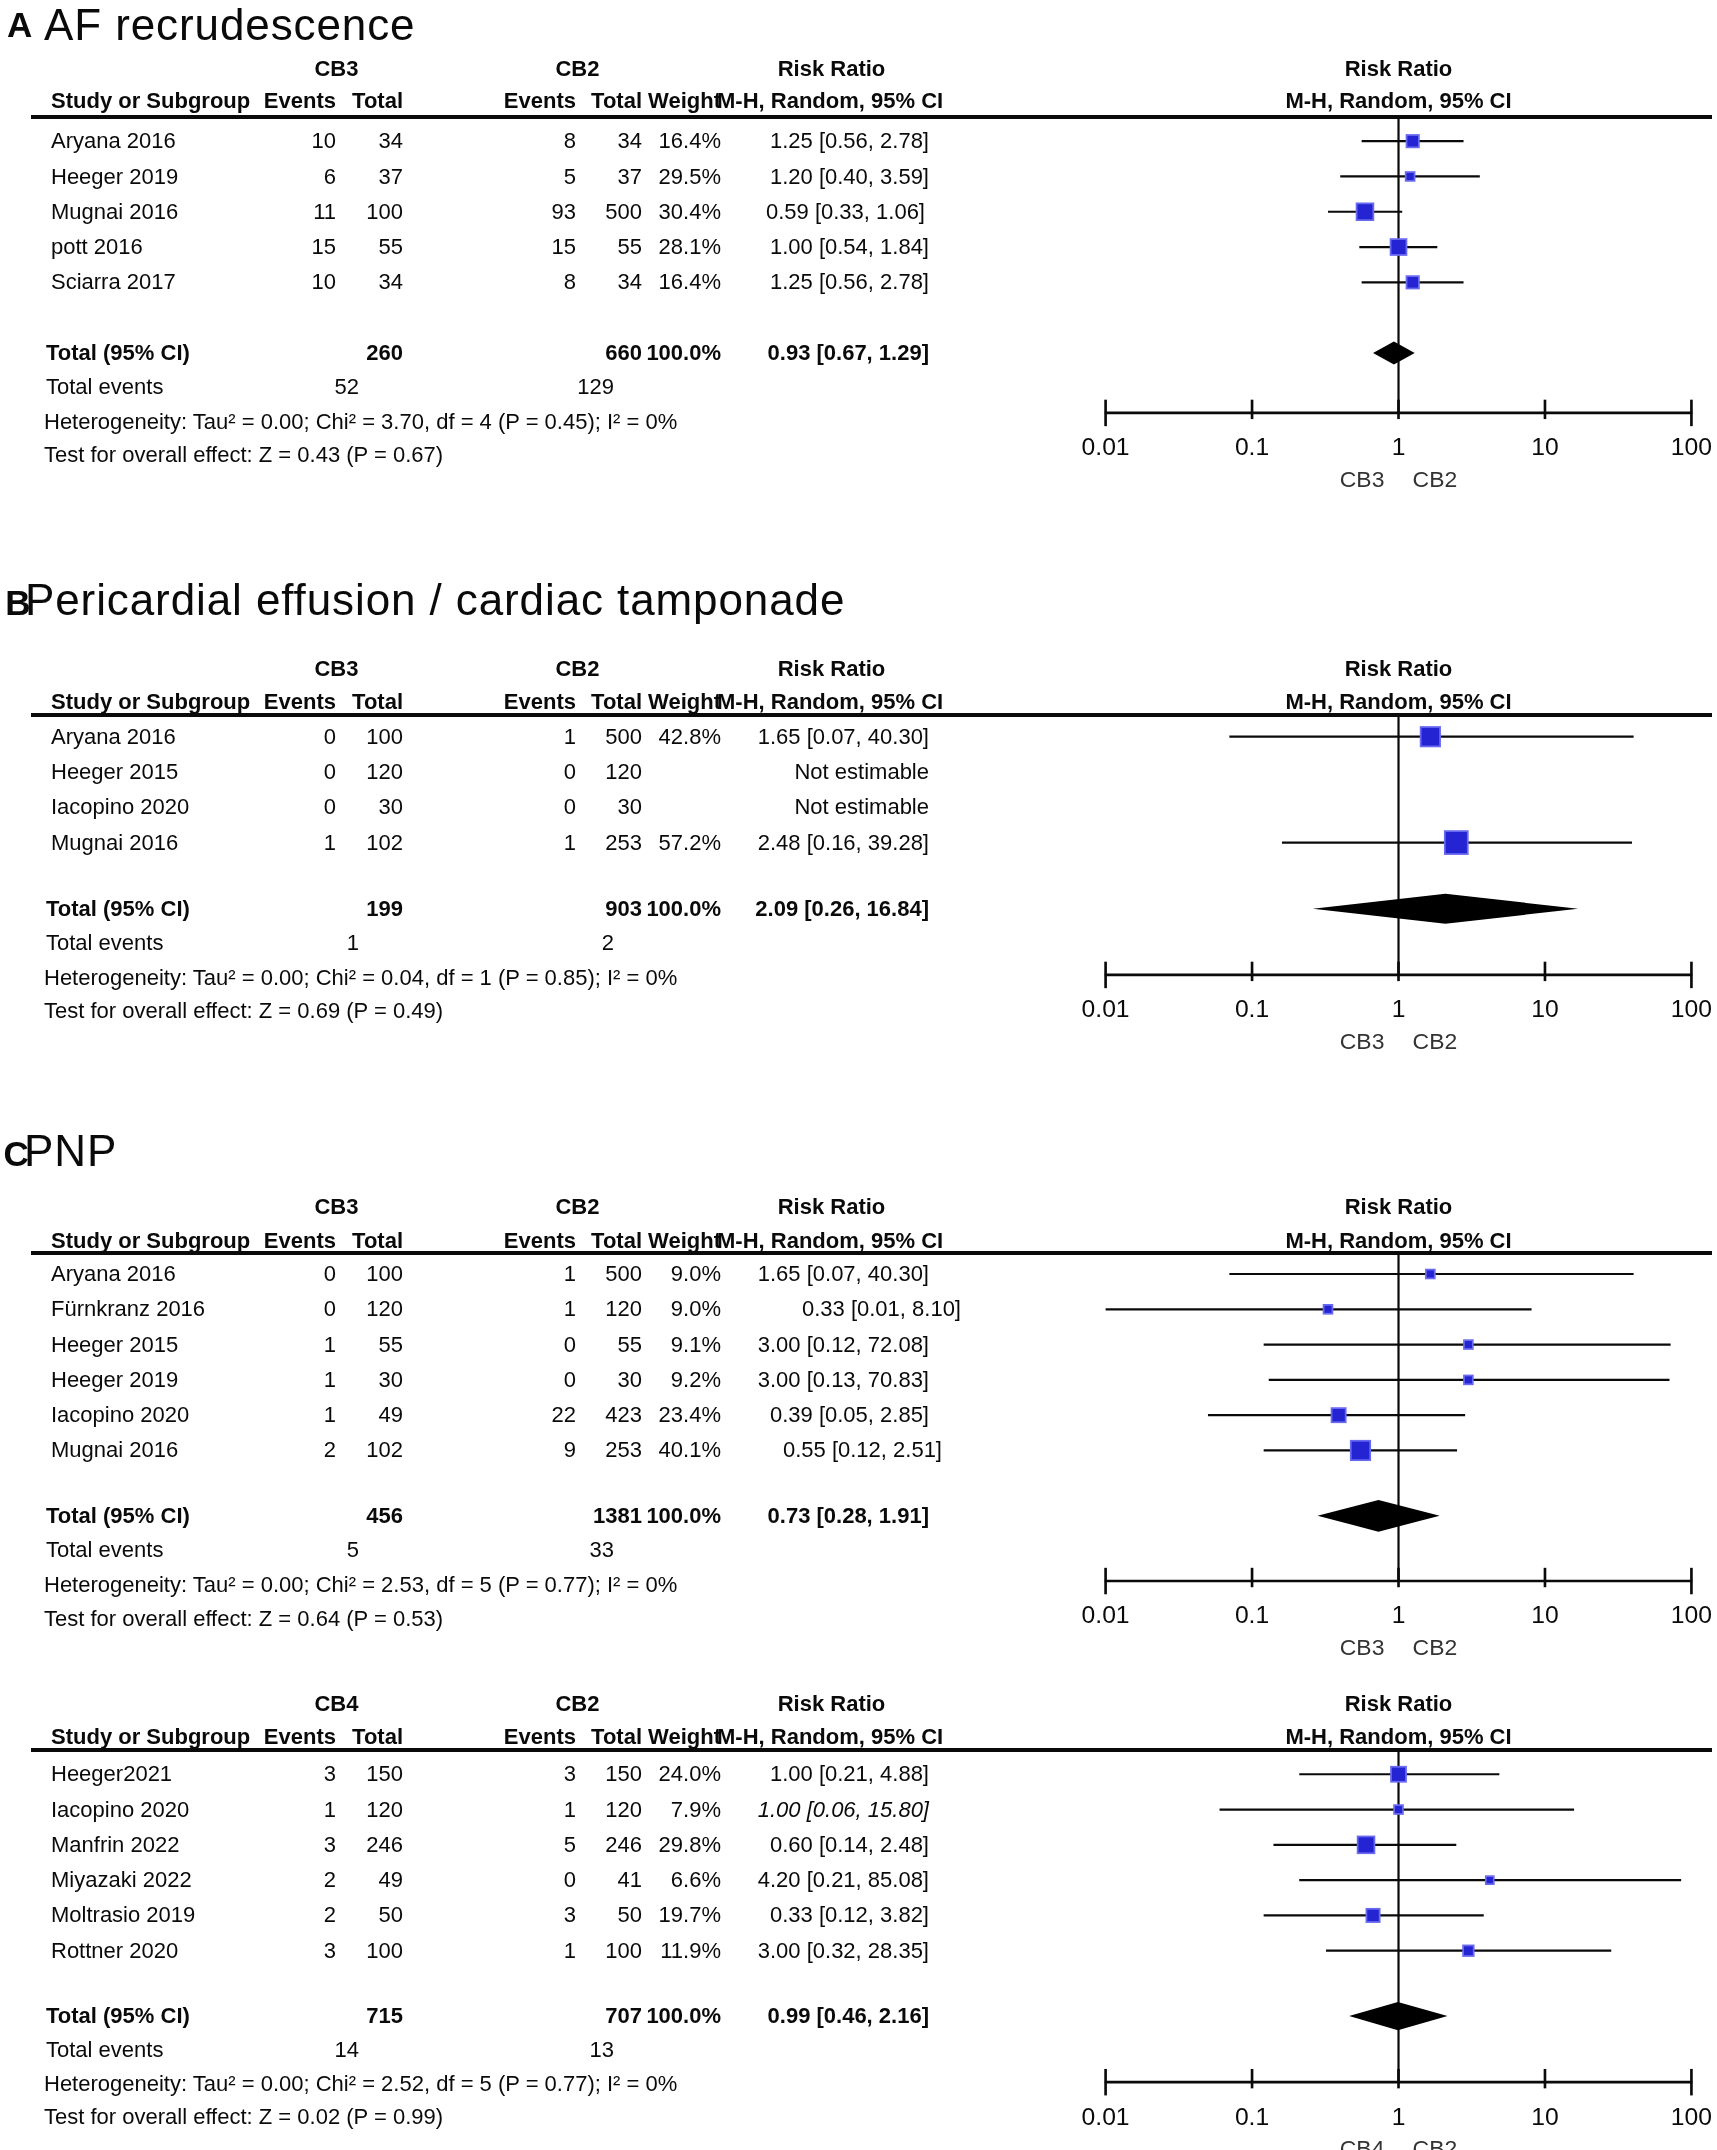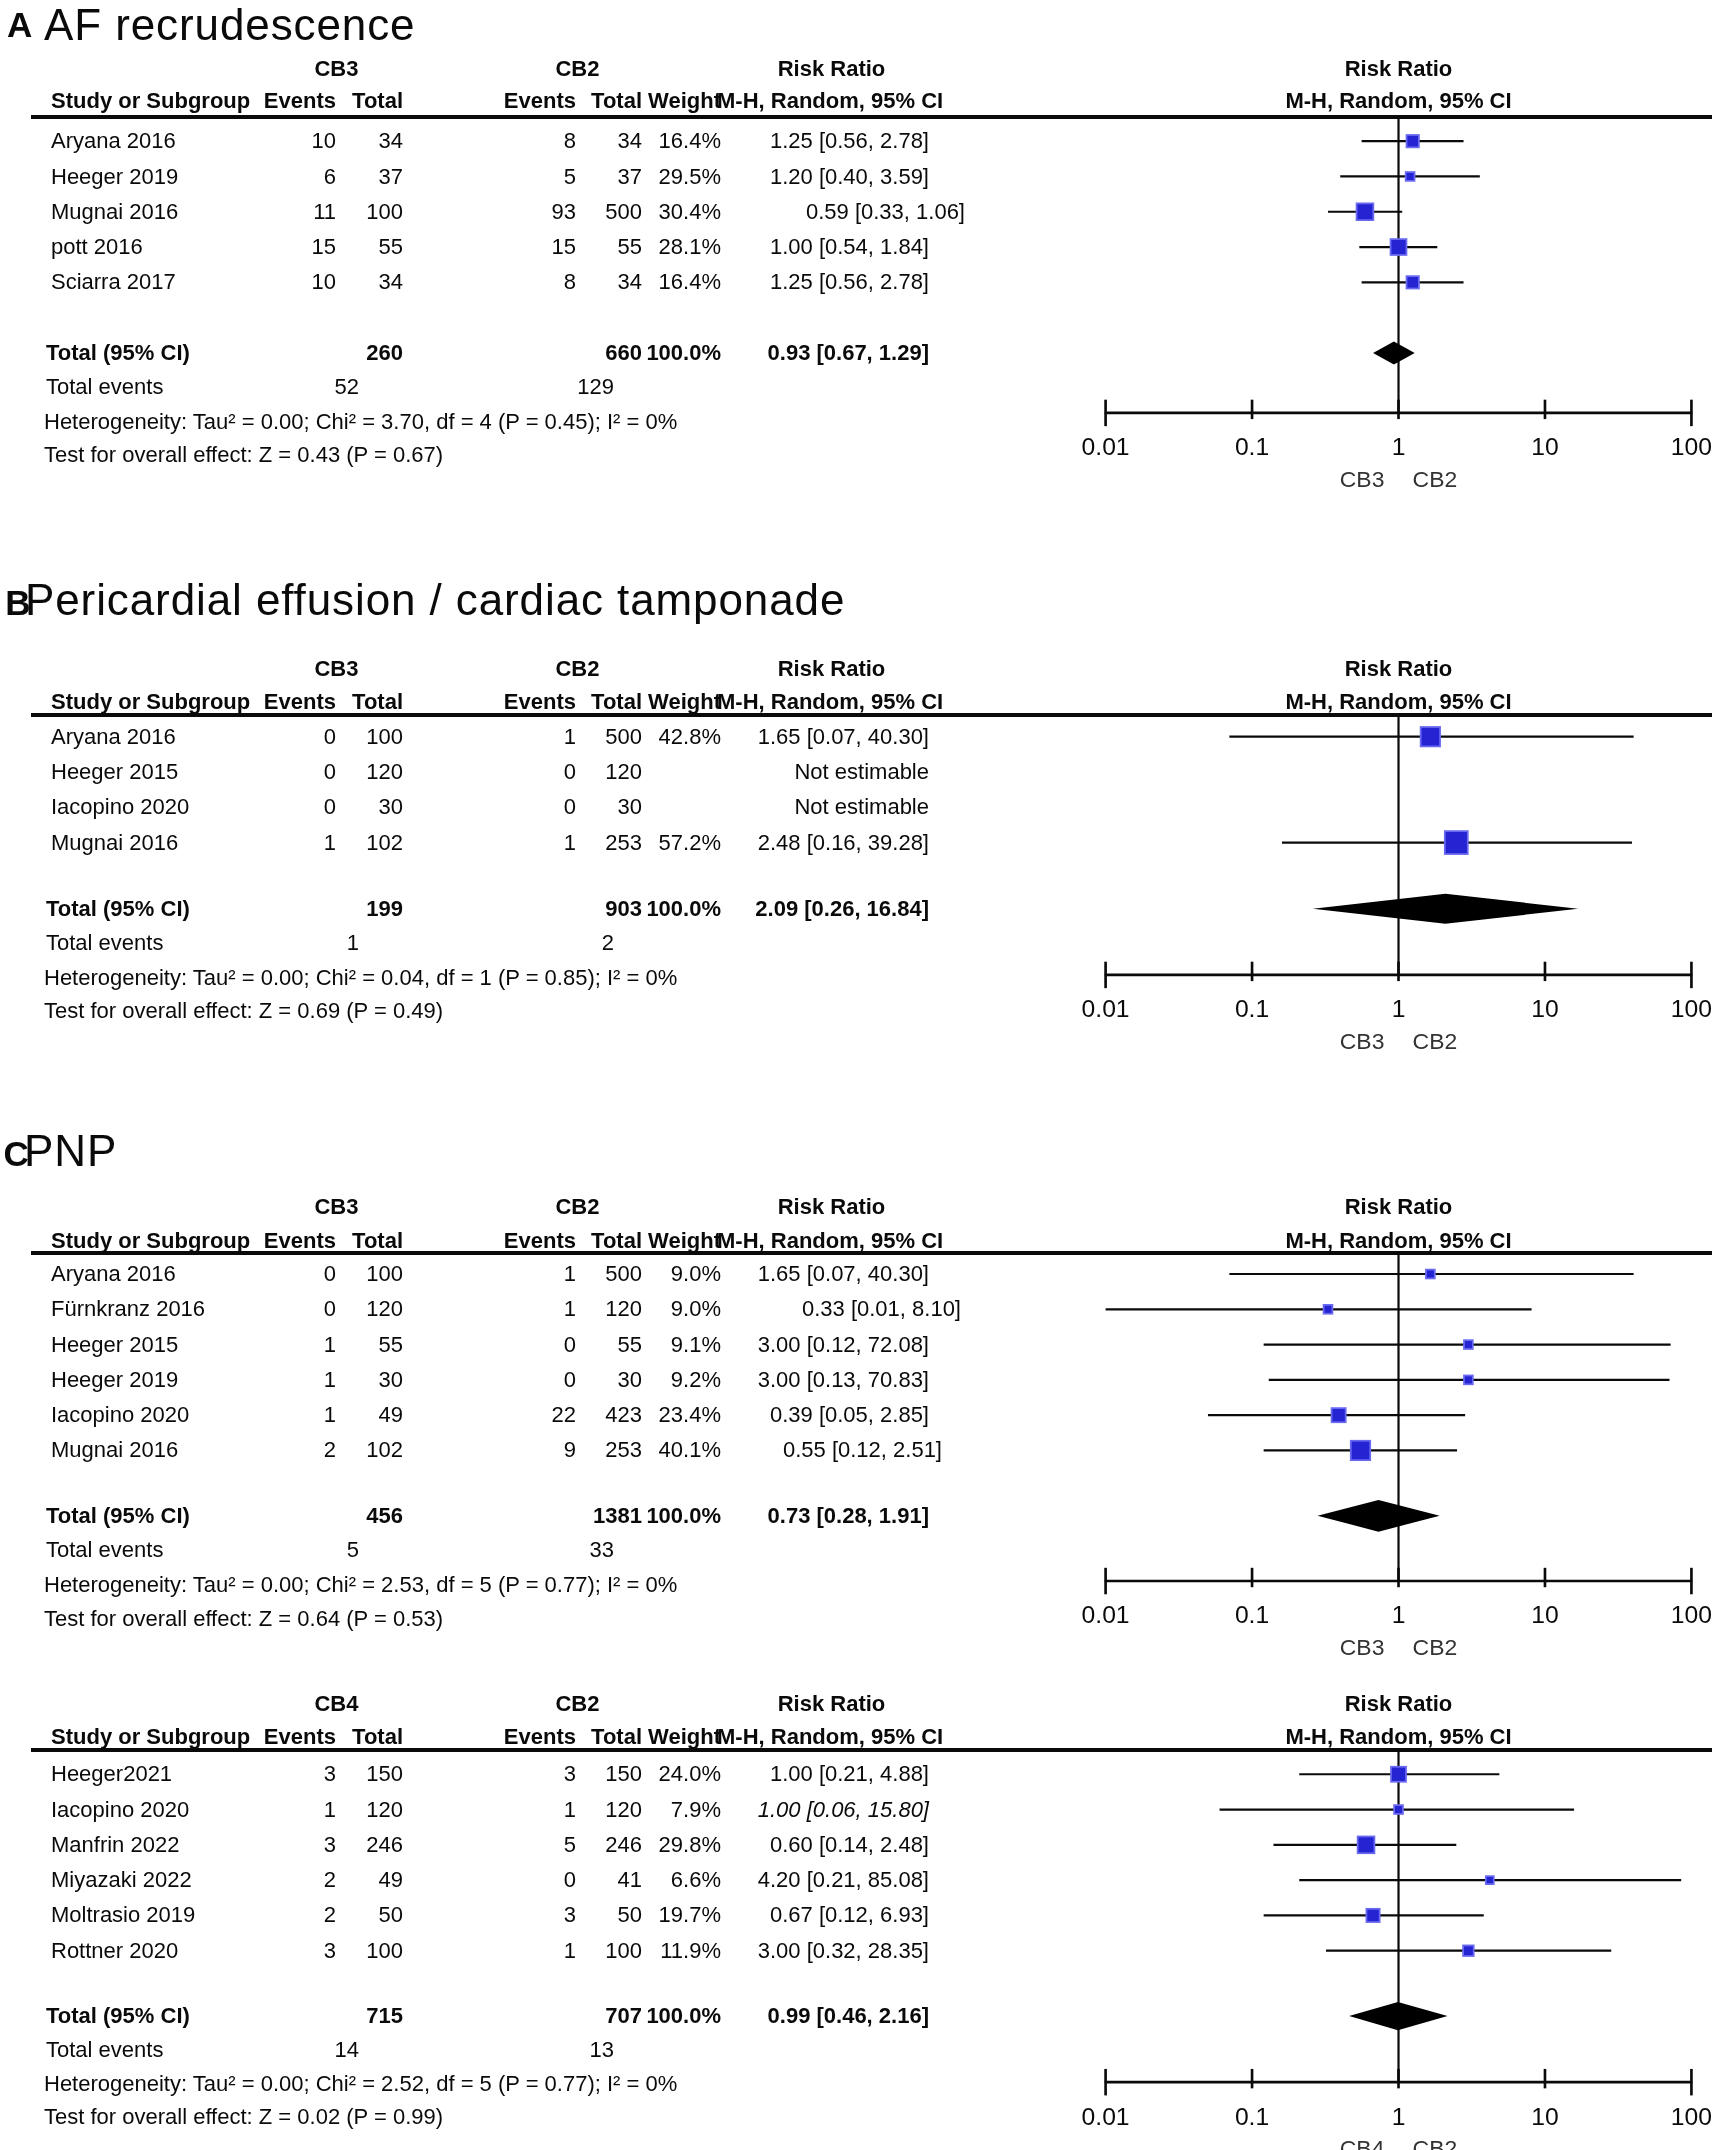--- a/index.html
+++ b/index.html
@@ -48,21 +48,21 @@
     <div class="abs r" style="left: 364px; top: 161px; width: 212px;">5</div>
     <div class="abs r" style="left: 430px; top: 161px; width: 212px;">37</div>
     <div class="abs r" style="left: 509px; top: 161px; width: 212px;">29.5%</div>
     <div class="abs r" style="left: 717px; top: 161px; width: 212px;">1.20 [0.40, 3.59]</div>
     <div class="abs " style="left: 51px; top: 196px; width: 318px;">Mugnai 2016</div>
     <div class="abs r" style="left: 124px; top: 196px; width: 212px;">11</div>
     <div class="abs r" style="left: 191px; top: 196px; width: 212px;">100</div>
     <div class="abs r" style="left: 364px; top: 196px; width: 212px;">93</div>
     <div class="abs r" style="left: 430px; top: 196px; width: 212px;">500</div>
     <div class="abs r" style="left: 509px; top: 196px; width: 212px;">30.4%</div>
-    <div class="abs r" style="left: 753px; top: 196px; width: 212px;">0.59 [0.33, 1.06]</div>
+    <div class="abs r" style="left: 713px; top: 196px; width: 212px;">0.59 [0.33, 1.06]</div>
     <div class="abs " style="left: 51px; top: 231px; width: 318px;">pott 2016</div>
     <div class="abs r" style="left: 124px; top: 231px; width: 212px;">15</div>
     <div class="abs r" style="left: 191px; top: 231px; width: 212px;">55</div>
     <div class="abs r" style="left: 364px; top: 231px; width: 212px;">15</div>
     <div class="abs r" style="left: 430px; top: 231px; width: 212px;">55</div>
     <div class="abs r" style="left: 509px; top: 231px; width: 212px;">28.1%</div>
     <div class="abs r" style="left: 717px; top: 231px; width: 212px;">1.00 [0.54, 1.84]</div>
     <div class="abs " style="left: 51px; top: 266px; width: 318px;">Sciarra 2017</div>
     <div class="abs r" style="left: 124px; top: 266px; width: 212px;">10</div>
     <div class="abs r" style="left: 191px; top: 266px; width: 212px;">34</div>
@@ -240,21 +240,21 @@
     <div class="abs r" style="left: 364px; top: 1864px; width: 212px;">0</div>
     <div class="abs r" style="left: 430px; top: 1864px; width: 212px;">41</div>
     <div class="abs r" style="left: 509px; top: 1864px; width: 212px;">6.6%</div>
     <div class="abs r" style="left: 717px; top: 1864px; width: 212px;">4.20 [0.21, 85.08]</div>
     <div class="abs " style="left: 51px; top: 1899px; width: 318px;">Moltrasio 2019</div>
     <div class="abs r" style="left: 124px; top: 1899px; width: 212px;">2</div>
     <div class="abs r" style="left: 191px; top: 1899px; width: 212px;">50</div>
     <div class="abs r" style="left: 364px; top: 1899px; width: 212px;">3</div>
     <div class="abs r" style="left: 430px; top: 1899px; width: 212px;">50</div>
     <div class="abs r" style="left: 509px; top: 1899px; width: 212px;">19.7%</div>
-    <div class="abs r" style="left: 717px; top: 1899px; width: 212px;">0.67 [0.12, 6.93]</div>
+    <div class="abs r" style="left: 717px; top: 1899px; width: 212px;">0.33 [0.12, 3.82]</div>
     <div class="abs " style="left: 51px; top: 1935px; width: 318px;">Rottner 2020</div>
     <div class="abs r" style="left: 124px; top: 1935px; width: 212px;">3</div>
     <div class="abs r" style="left: 191px; top: 1935px; width: 212px;">100</div>
     <div class="abs r" style="left: 364px; top: 1935px; width: 212px;">1</div>
     <div class="abs r" style="left: 430px; top: 1935px; width: 212px;">100</div>
     <div class="abs r" style="left: 509px; top: 1935px; width: 212px;">11.9%</div>
     <div class="abs r" style="left: 717px; top: 1935px; width: 212px;">3.00 [0.32, 28.35]</div>
     <div class="abs b" style="left: 46px; top: 2000px; width: 318px;">Total (95% CI)</div>
     <div class="abs b r" style="left: 191px; top: 2000px; width: 212px;">715</div>
     <div class="abs b r" style="left: 430px; top: 2000px; width: 212px;">707</div>

